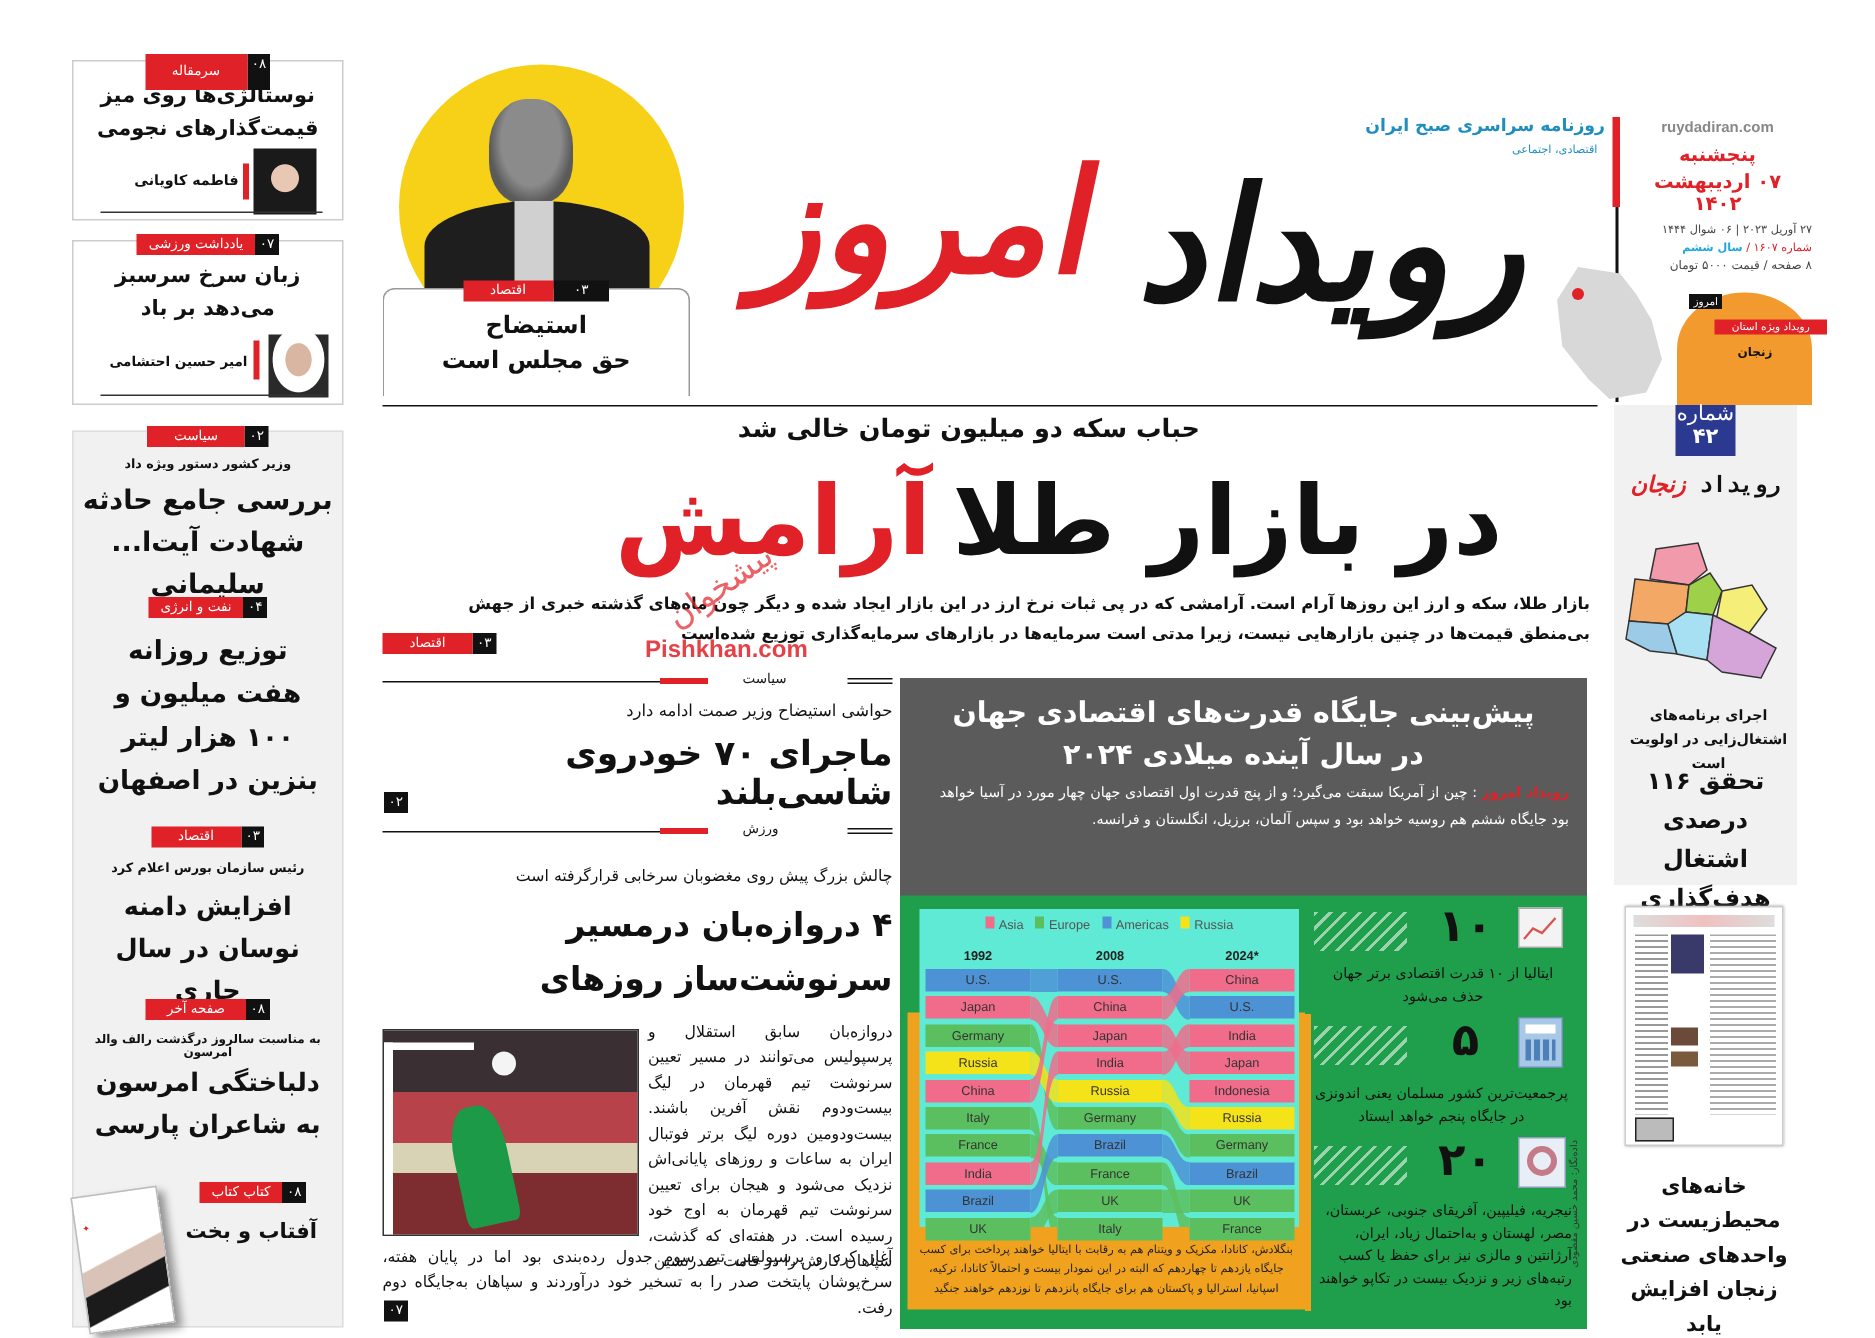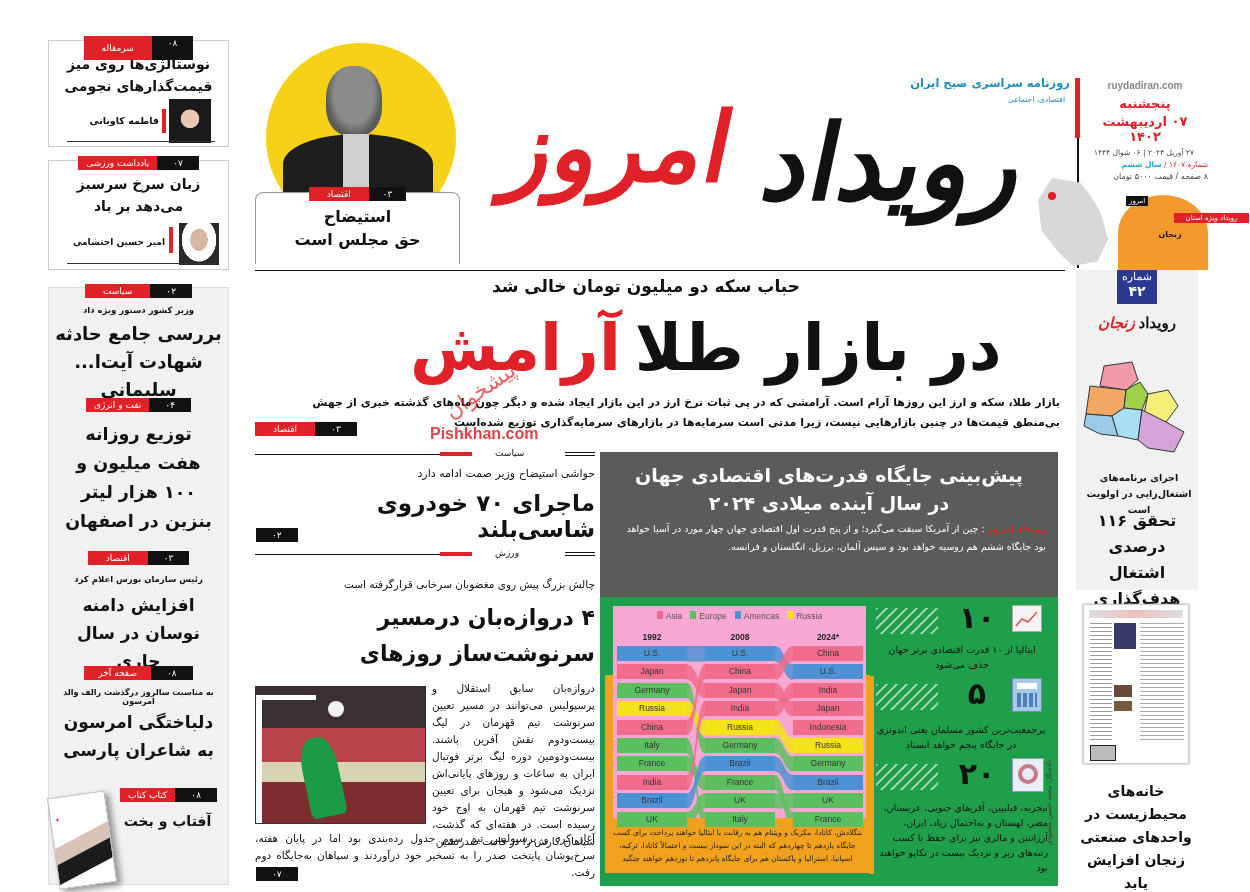--- a/index.html
+++ b/index.html
@@ -1,20 +1,20 @@
 <!DOCTYPE html>
 <html><head>
 <meta charset="utf-8">
 <style>
 *{box-sizing:border-box;margin:0;padding:0}
 html,body{width:1250px;height:892px;background:#fff;overflow:hidden}
 body{position:relative;font-family:"DejaVu Sans",sans-serif;color:#111;direction:rtl}
 .abs{position:absolute}
 .tag{display:inline-block;background:#e02127;color:#fff;font-size:9px;padding:1px 8px;line-height:12px}
-.num{display:inline-block;background:#111;color:#fff;font-size:9px;padding:1px 16px;line-height:12px;margin-left:3px}
+.num{display:inline-block;background:#111;color:#fff;font-size:9px;padding:1px 3px;line-height:12px;margin-left:3px}
 .tagrow{display:flex;flex-direction:row-reverse;justify-content:center;gap:0}
 .tagrow.l{justify-content:flex-start}
 .card{position:absolute;border:1px solid #ccc;background:#fff}
 .lh{font-weight:bold;text-align:center}
 .grey{background:#f1f1f1}
 .secline{position:absolute;height:2px;background:#111}
 .secred{position:absolute;height:4px;background:#e02127}
 .body-text{font-size:10.5px;line-height:17px;text-align:justify}
 .sankey-lbl{position:absolute;font-size:8.5px;font-family:"Liberation Sans",sans-serif;text-align:center;height:15px;line-height:15px;direction:ltr}
 </style>
@@ -105,32 +105,32 @@
 </div>
 <div class="abs" style="left:905px;top:76px;width:165px;font-size:11.5px;font-weight:bold;color:#1f8ebf;text-align:right;">روزنامه سراسری صبح ایران</div>
 <div class="abs" style="left:905px;top:95px;width:160px;font-size:7.5px;color:#1f8ebf;text-align:right;">اقتصادی، اجتماعی</div>
 <div class="abs" style="left:1075px;top:78px;width:5px;height:60px;background:#e02127"></div>
 <div class="abs" style="left:1077px;top:138px;width:2px;height:130px;background:#111"></div>
 <div class="abs" style="left:255px;top:270px;width:810px;height:1px;background:#111"></div>
 
 <a class="abs" style="left:1085px;top:80px;width:120px;font-family:'Liberation Sans',sans-serif;font-size:10px;color:#888;font-weight:bold;text-align:center;direction:ltr;">ruydadiran.com</a>
 <div class="abs" style="left:1085px;top:96px;width:120px;font-size:13px;color:#e02127;font-weight:bold;text-align:center;">پنجشنبه</div>
 <div class="abs" style="left:1085px;top:114px;width:120px;font-size:13px;color:#e02127;font-weight:bold;text-align:center;">۰۷ اردیبهشت ۱۴۰۲</div>
-<div class="abs" style="left:1080px;top:148px;width:128px;font-size:7.5px;color:#444;text-align:center;">۲۷ آوریل ۲۰۲۳ | ۰۶ شوال ۱۴۴۴</div>
+<div class="abs" style="left:1080px;top:148px;width:128px;font-size:7.5px;color:#444;text-align:right;">۲۷ آوریل ۲۰۲۳ | ۰۶ شوال ۱۴۴۴</div>
 <div class="abs" style="left:1080px;top:160px;width:128px;font-size:7.5px;text-align:right;">
   <span style="color:#e02127">شماره ۱۶۰۷ /</span>
   <span style="color:#1fa8d8;font-weight:bold">سال ششم</span>
 </div>
 <div class="abs" style="left:1080px;top:172px;width:128px;font-size:8px;color:#444;text-align:right;">۸ صفحه / قیمت ۵۰۰۰ تومان</div>
 
 <div class="abs" style="left:1038px;top:178px;width:70px;height:88px;background:#d8d8d8;clip-path:polygon(20% 0,60% 5%,75% 20%,90% 40%,100% 70%,85% 95%,50% 100%,30% 85%,5% 60%,0 25%);"></div>
 <div class="abs" style="left:1048px;top:192px;width:8px;height:8px;background:#e02127;border-radius:50%;"></div>
 <div class="abs" style="left:1118px;top:195px;width:90px;height:75px;border-radius:50% 50% 0 0;background:#f39a2e;"></div>
 <div class="abs" style="left:1126px;top:196px;background:#111;color:#fff;font-size:7px;padding:1px 3px;">امروز</div>
-<div class="abs" style="left:1174px;top:213px;width:75px;background:#e02127;color:#fff;font-size:7px;padding:1px 3px;text-align:center;">رویداد ویژه استان</div>
+<div class="abs" style="left:1143px;top:213px;width:75px;background:#e02127;color:#fff;font-size:7px;padding:1px 3px;text-align:center;">رویداد ویژه استان</div>
 <div class="abs" style="left:1150px;top:230px;width:40px;font-size:8px;font-weight:bold;text-align:center;">زنجان</div>
 
 <div class="abs lh" style="left:480px;top:276px;width:320px;font-size:17px;text-align:right;">حباب سکه دو میلیون تومان خالی شد</div>
 <a class="abs" style="left:410px;top:300px;width:650px;height:95px;display:flex;flex-direction:row-reverse;justify-content:flex-start;gap:14px;align-items:center;font-family:'DejaVu Sans',sans-serif;font-weight:bold;font-size:64px;line-height:90px;">
   <span style="color:#e02127;">آرامش</span>
   <span style="color:#111;">در بازار طلا</span>
 </a>
 <div class="abs" style="left:262px;top:393px;width:798px;font-size:11px;font-weight:bold;line-height:20px;text-align:right;">بازار طلا، سکه و ارز این روزها آرام است. آرامشی که در پی ثبات نرخ ارز در این بازار ایجاد شده و دیگر چون ماه‌های گذشته خبری از جهش بی‌منطق قیمت‌ها در چنین بازارهایی نیست، زیرا مدتی است سرمایه‌ها در بازارهای سرمایه‌گذاری توزیع شده‌است</div>
 <div class="tagrow l abs" style="left:255px;top:422px;">
   <span class="tag" style="padding:1px 18px">اقتصاد</span>
@@ -176,21 +176,21 @@
   <div class="lh" style="color:#fff;font-size:19px;margin-top:12px;">پیش‌بینی جایگاه قدرت‌های اقتصادی جهان</div>
   <div class="lh" style="color:#fff;font-size:19px;margin-top:6px;">در سال آینده میلادی ۲۰۲۴</div>
   <div style="color:#fff;font-size:9.5px;line-height:18px;padding:6px 12px 0;text-align:right;">
     <span style="color:#e02127;font-weight:bold;">رویداد امروز</span>
     <span>: چین از آمریکا سبقت می‌گیرد؛ و از پنج قدرت اول اقتصادی جهان چهار مورد در آسیا خواهد بود جایگاه ششم هم روسیه خواهد بود و سپس آلمان، برزیل، انگلستان و فرانسه.</span>
   </div>
 </div>
 <div class="abs" style="left:600px;top:597px;width:458px;height:289px;background:#1f9e4b;"></div>
 <div class="abs" style="left:605px;top:675px;width:265px;height:198px;background:#f0a11e;"></div>
 
-<div class="abs" id="chart-box" style="left:613px;top:606px;width:253px;height:212px;background:#f9a8d4;">
+<div class="abs" id="chart-box" style="left:613px;top:606px;width:253px;height:212px;background:#5eead4;">
   <div id="chart-legend" style="position:absolute;left:0;right:0;top:5px;display:flex;justify-content:center;gap:8px;direction:ltr;font-family:'Liberation Sans',sans-serif;font-size:8.5px;color:#555;">
       <span><i style="display: inline-block; width: 6px; height: 8px; margin-right: 3px; background: rgb(240, 108, 138);"></i><span>Asia</span></span>
       <span><i style="display: inline-block; width: 6px; height: 8px; margin-right: 3px; background: rgb(92, 191, 95);"></i><span>Europe</span></span>
       <span><i style="display: inline-block; width: 6px; height: 8px; margin-right: 3px; background: rgb(78, 146, 214);"></i><span>Americas</span></span>
       <span><i style="display: inline-block; width: 6px; height: 8px; margin-right: 3px; background: rgb(245, 227, 26);"></i><span>Russia</span></span>
     </div>
   <div id="chart-cols">
       <div class="sankey-lbl" style="left: 4px; top: 24px; width: 70px; font-weight: bold; color: rgb(34, 34, 34);">1992</div>
       <div class="sankey-lbl" style="left: 92px; top: 24px; width: 70px; font-weight: bold; color: rgb(34, 34, 34);">2008</div>
       <div class="sankey-lbl" style="left: 180px; top: 24px; width: 70px; font-weight: bold; color: rgb(34, 34, 34);">2024*</div>
@@ -274,24 +274,24 @@
     <div style="margin:5px auto;width:20px;height:20px;border-radius:50%;border:4px solid #c47a88;"></div>
   </div>
   <div class="abs" style="left:4px;top:200px;width:172px;font-size:9.5px;line-height:15px;text-align:right;color:#111;">نیجریه، فیلیپین، آفریقای جنوبی، عربستان، مصر، لهستان و به‌احتمال زیاد، ایران، آرژانتین و مالزی نیز برای حفظ یا کسب رتبه‌های زیر و نزدیک بیست در تکاپو خواهند بود</div>
 </div>
 <div class="abs" style="left:870px;top:676px;width:4px;height:198px;background:#f0a11e;"></div>
 <div class="abs" style="left:610px;top:826px;width:255px;font-size:7.5px;line-height:13px;text-align:center;color:#222;">بنگلادش، کانادا، مکزیک و ویتنام هم به رقابت با ایتالیا خواهند پرداخت برای کسب جایگاه یازدهم تا چهاردهم که البته در این نمودار بیست و احتمالاً کانادا، ترکیه، اسپانیا، استرالیا و پاکستان هم برای جایگاه پانزدهم تا نوزدهم خواهند جنگید</div>
 <div class="abs" style="left:1045px;top:760px;width:120px;font-size:6.5px;color:#333;transform:rotate(-90deg);transform-origin:0 0;white-space:nowrap;top:880px;">داده‌نگار: محمد حسین مقصودی</div>
 
 <div class="abs grey" style="left:1076px;top:270px;width:122px;height:320px;background:#f1f1f1;">
   <div class="abs" style="left:41px;top:0;width:40px;height:34px;background:#2b3990;color:#fff;text-align:center;">
-    <div style="font-size:11px;line-height:12px;font-family:Liberation Serif, serif;">شماره</div>
+    <div style="font-size:14px;line-height:12px;">شماره</div>
     <div style="font-size:14px;font-weight:bold;line-height:18px;">۴۲</div>
   </div>
-  <div class="abs" style="left:0;right:0;top:44px;text-align:center;font-family:Liberation Serif, serif;font-size:15px;font-weight:bold;">
+  <div class="abs" style="left:0;right:0;top:44px;text-align:center;font-family:Liberation Mono, monospace;font-size:15px;font-weight:bold;">
     <span>رویداد</span>
     <span style="color:#e02127;font-style:italic;">زنجان</span>
   </div>
   <svg class="abs" width="110" height="100" style="left:6px;top:86px;">
     <polygon points="22,10 50,6 56,24 44,34 18,30" fill="#f19aab" stroke="#333" stroke-width="1"></polygon>
     <polygon points="8,30 44,34 42,52 30,60 4,58" fill="#f3a865" stroke="#333" stroke-width="1"></polygon>
     <polygon points="44,34 58,26 66,38 60,54 42,52" fill="#9fd04a" stroke="#333" stroke-width="1"></polygon>
     <polygon points="66,38 86,34 96,50 84,66 62,58" fill="#f5ef7a" stroke="#333" stroke-width="1"></polygon>
     <polygon points="4,58 30,60 36,80 18,78 2,70" fill="#9ccbe8" stroke="#333" stroke-width="1"></polygon>
     <polygon points="30,60 42,52 60,54 56,84 36,80" fill="#a6e0f2" stroke="#333" stroke-width="1"></polygon>

